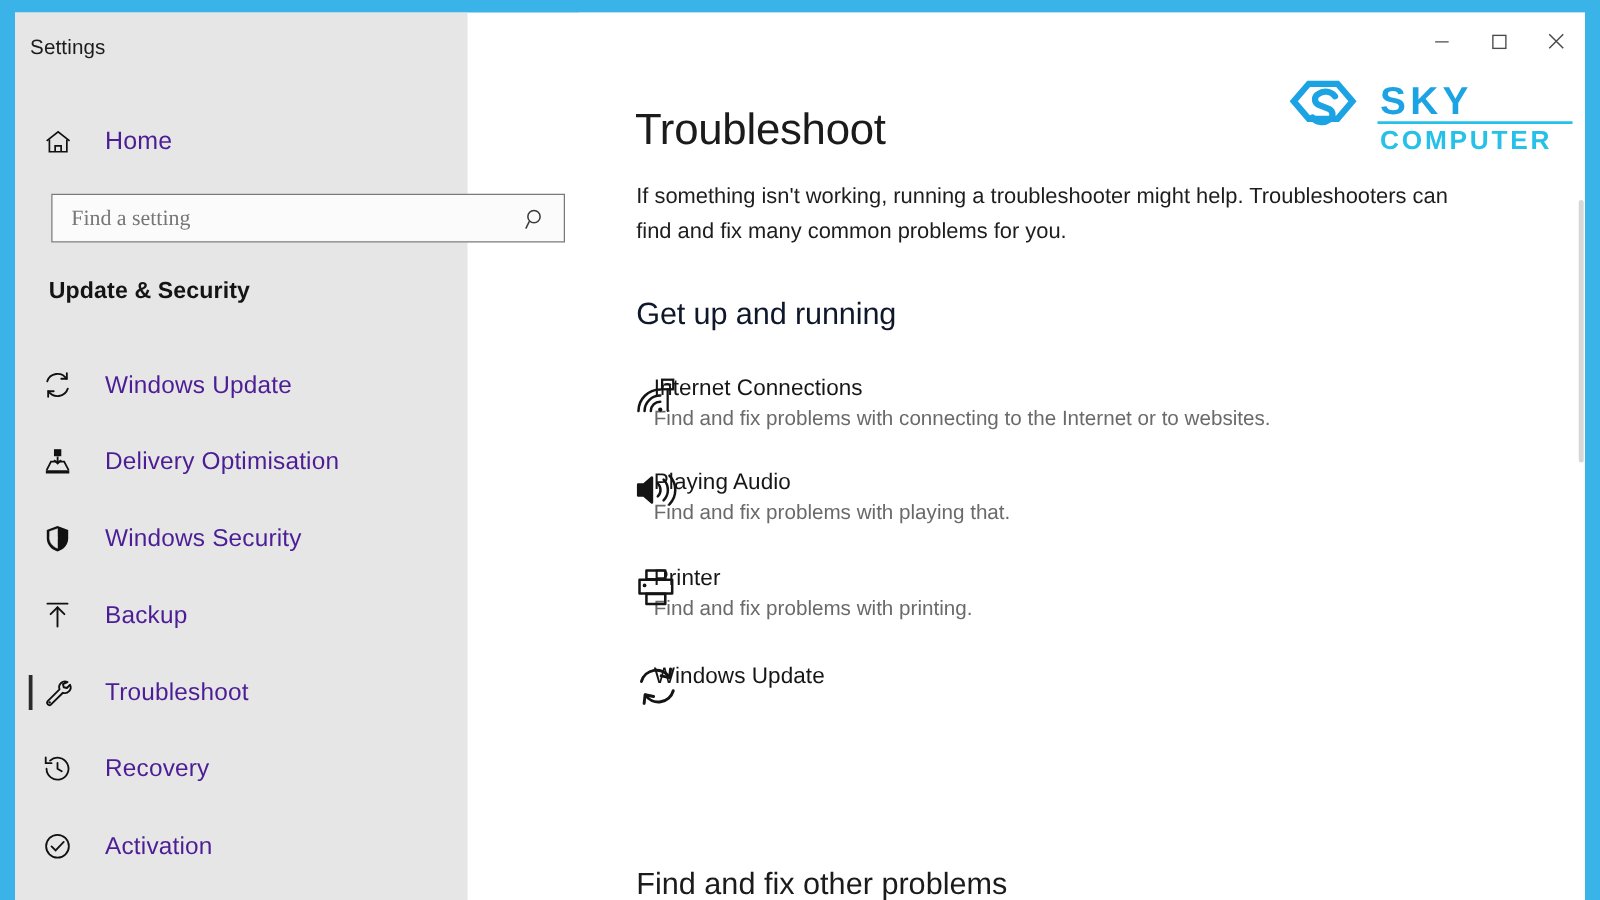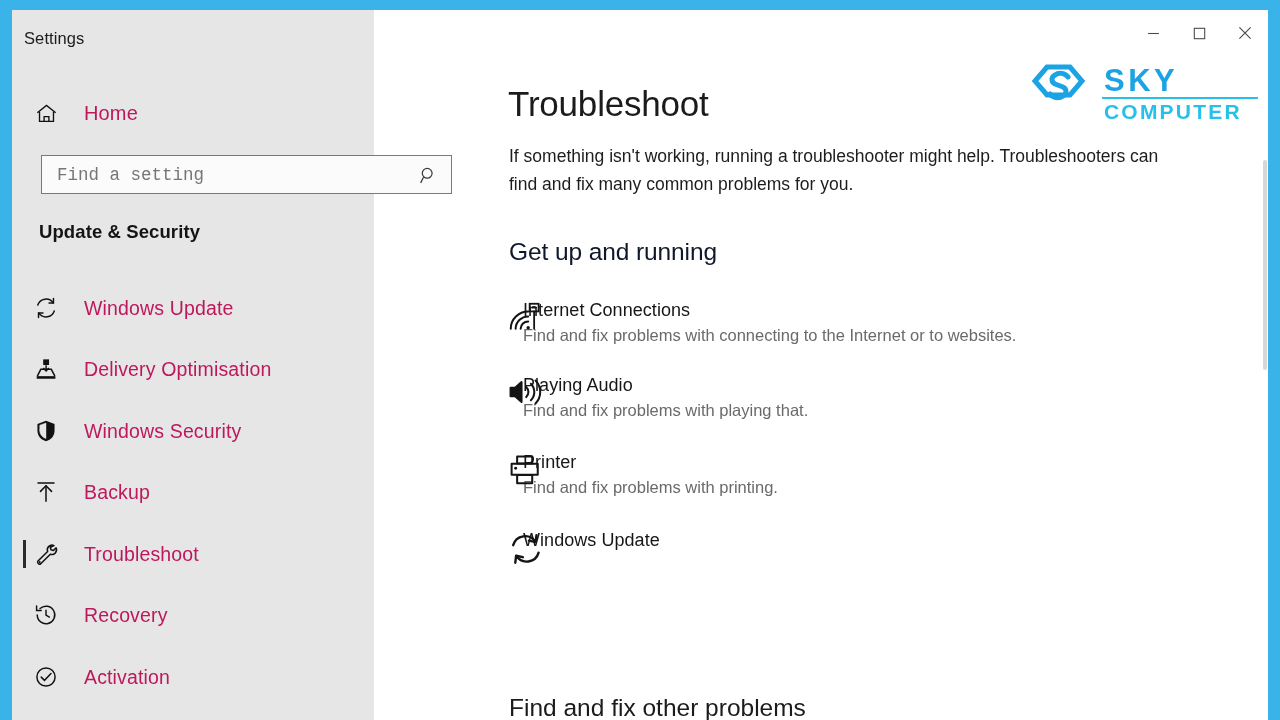--- a/index.html
+++ b/index.html
@@ -53,21 +53,21 @@
     position: absolute;
     left: 18px;
     width: 32px; height: 32px;
     display: flex; align-items: center; justify-content: center;
     color: #111;
   }
   .nav-row .lbl {
     position: absolute;
     left: 72px;
     font-size: 19.5px;
-    color: #be185d;
+    color: #4c1d95;
     letter-spacing: .15px;
     white-space: nowrap;
   }
   #home-row { top: 80px; }
   #home-row .lbl { font-size: 20px; }
 
   
   #searchbox {
     position: absolute;
     left: 29px; top: 145px;
@@ -76,21 +76,21 @@
     border: 1.6px solid #7a7a7a;
     display: flex;
     align-items: center;
   }
   #search-input {
     position: absolute;
     left: 15px; top: 0;
     width: 350px; height: 100%;
     border: 0; outline: 0;
     background: transparent;
-    font-family: Liberation Mono, monospace;
+    font-family: Liberation Serif, serif;
     font-size: 17.5px;
     color: #202020;
   }
   #search-input::placeholder { color: #767676; opacity: 1; }
   #search-icon {
     position: absolute;
     right: 12px; top: 9px;
     width: 21px; height: 21px;
     color: #3a3a3a;
   }

